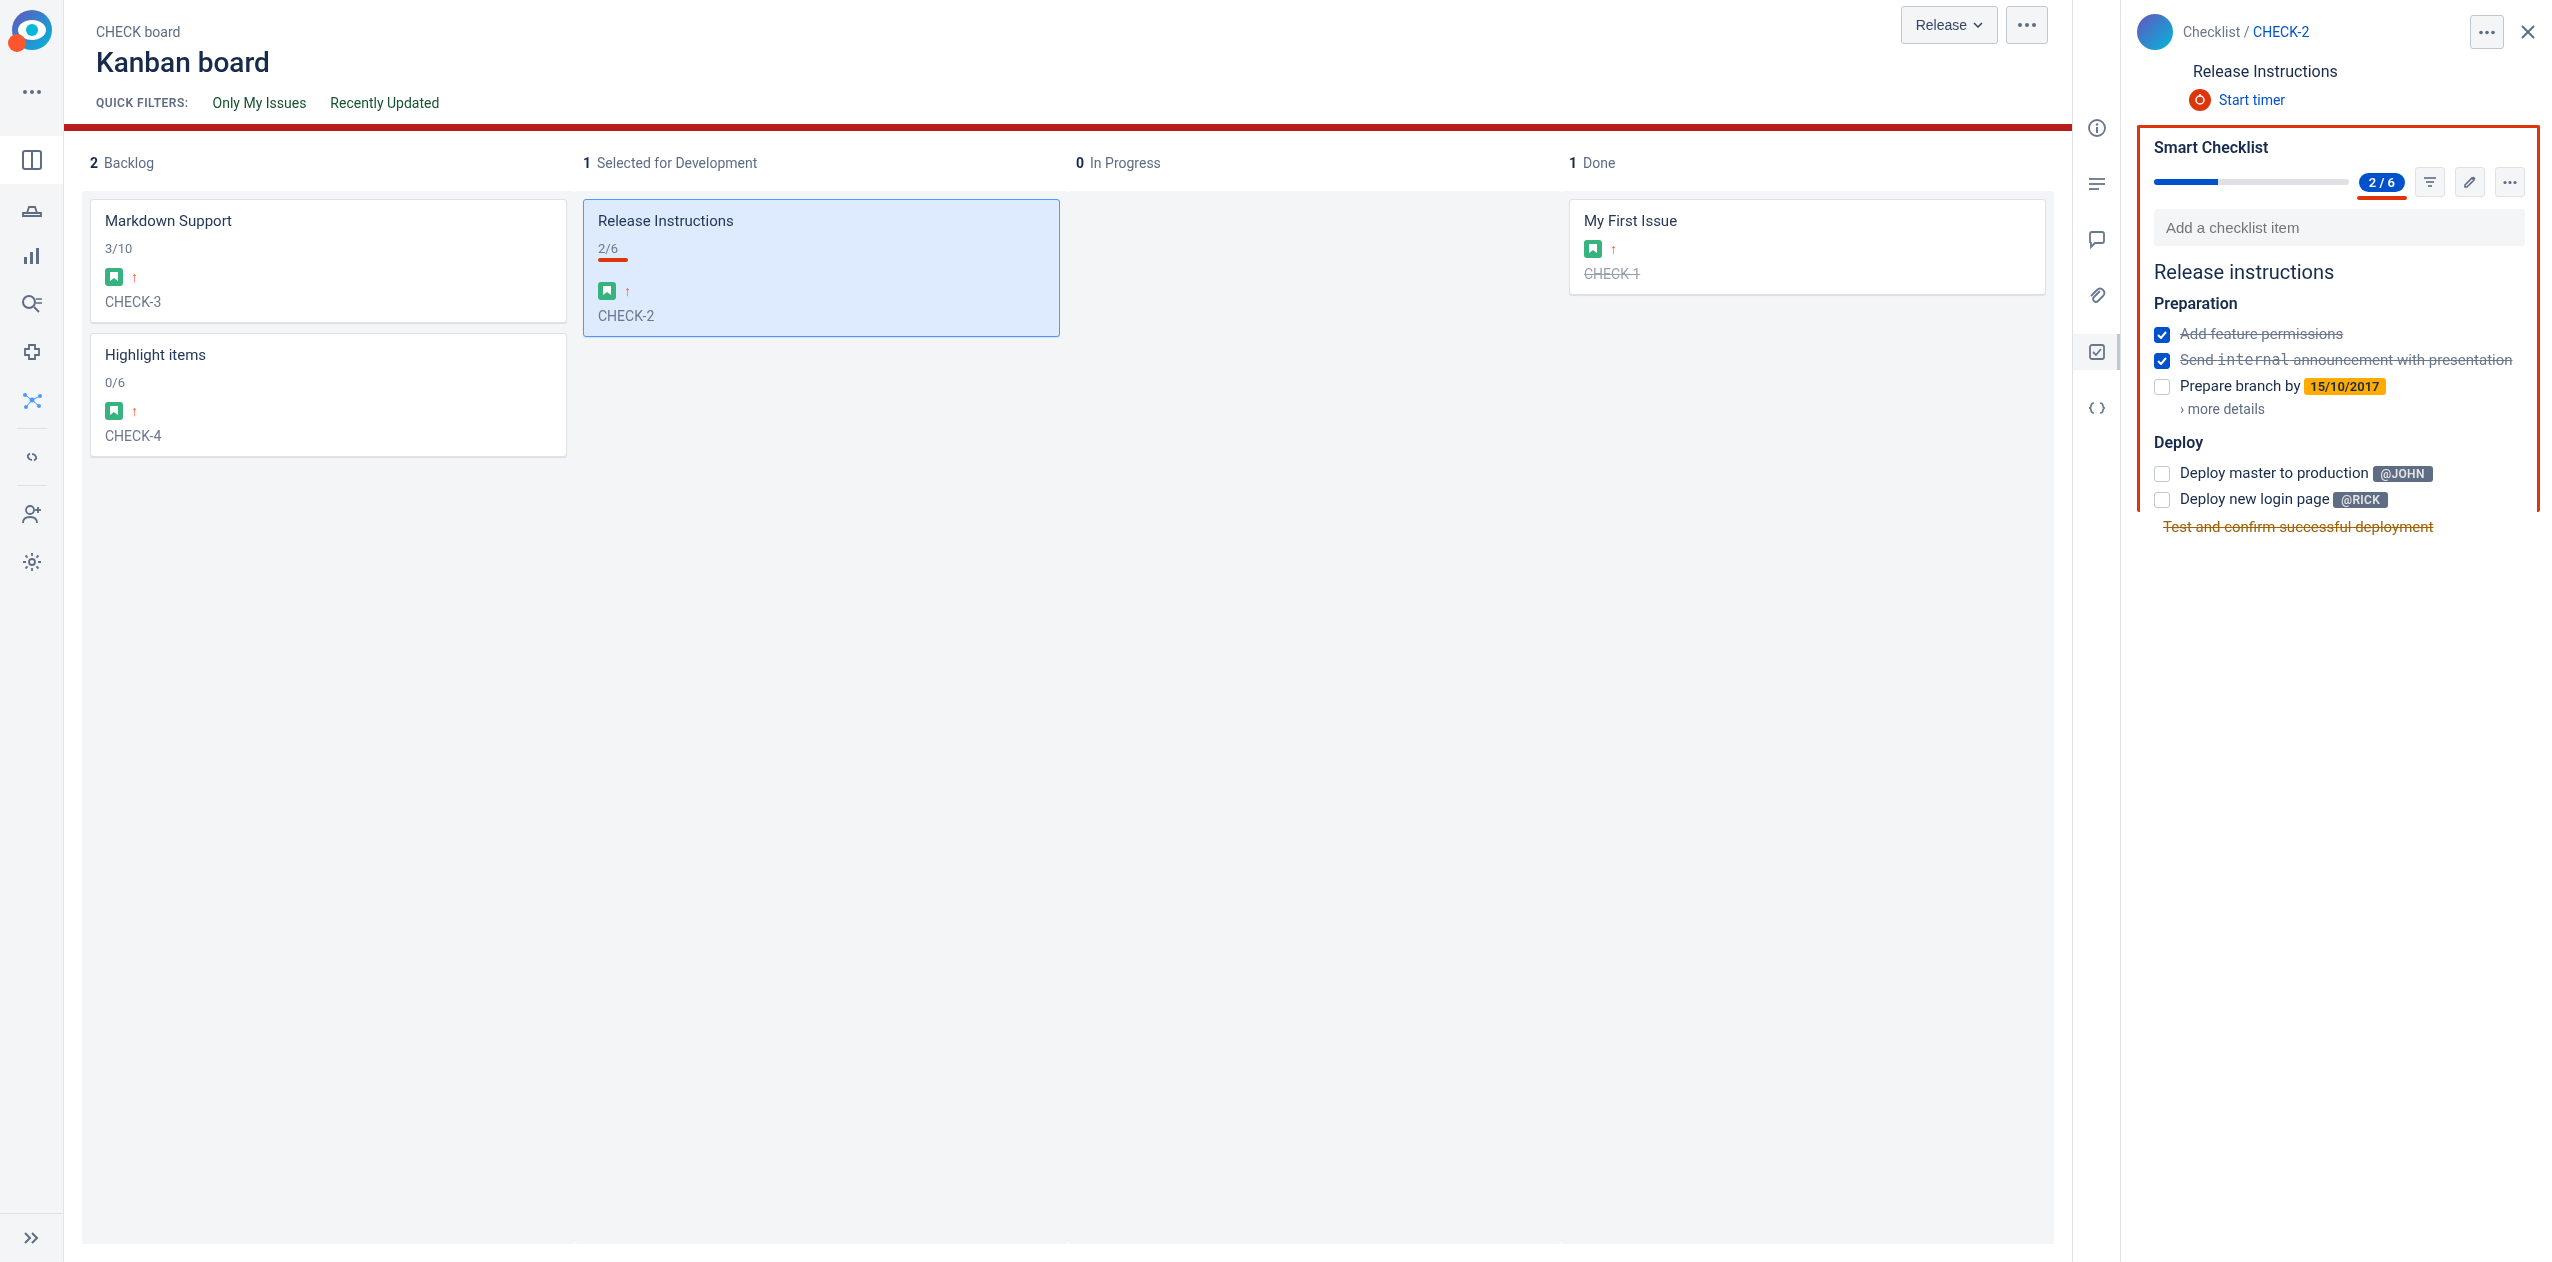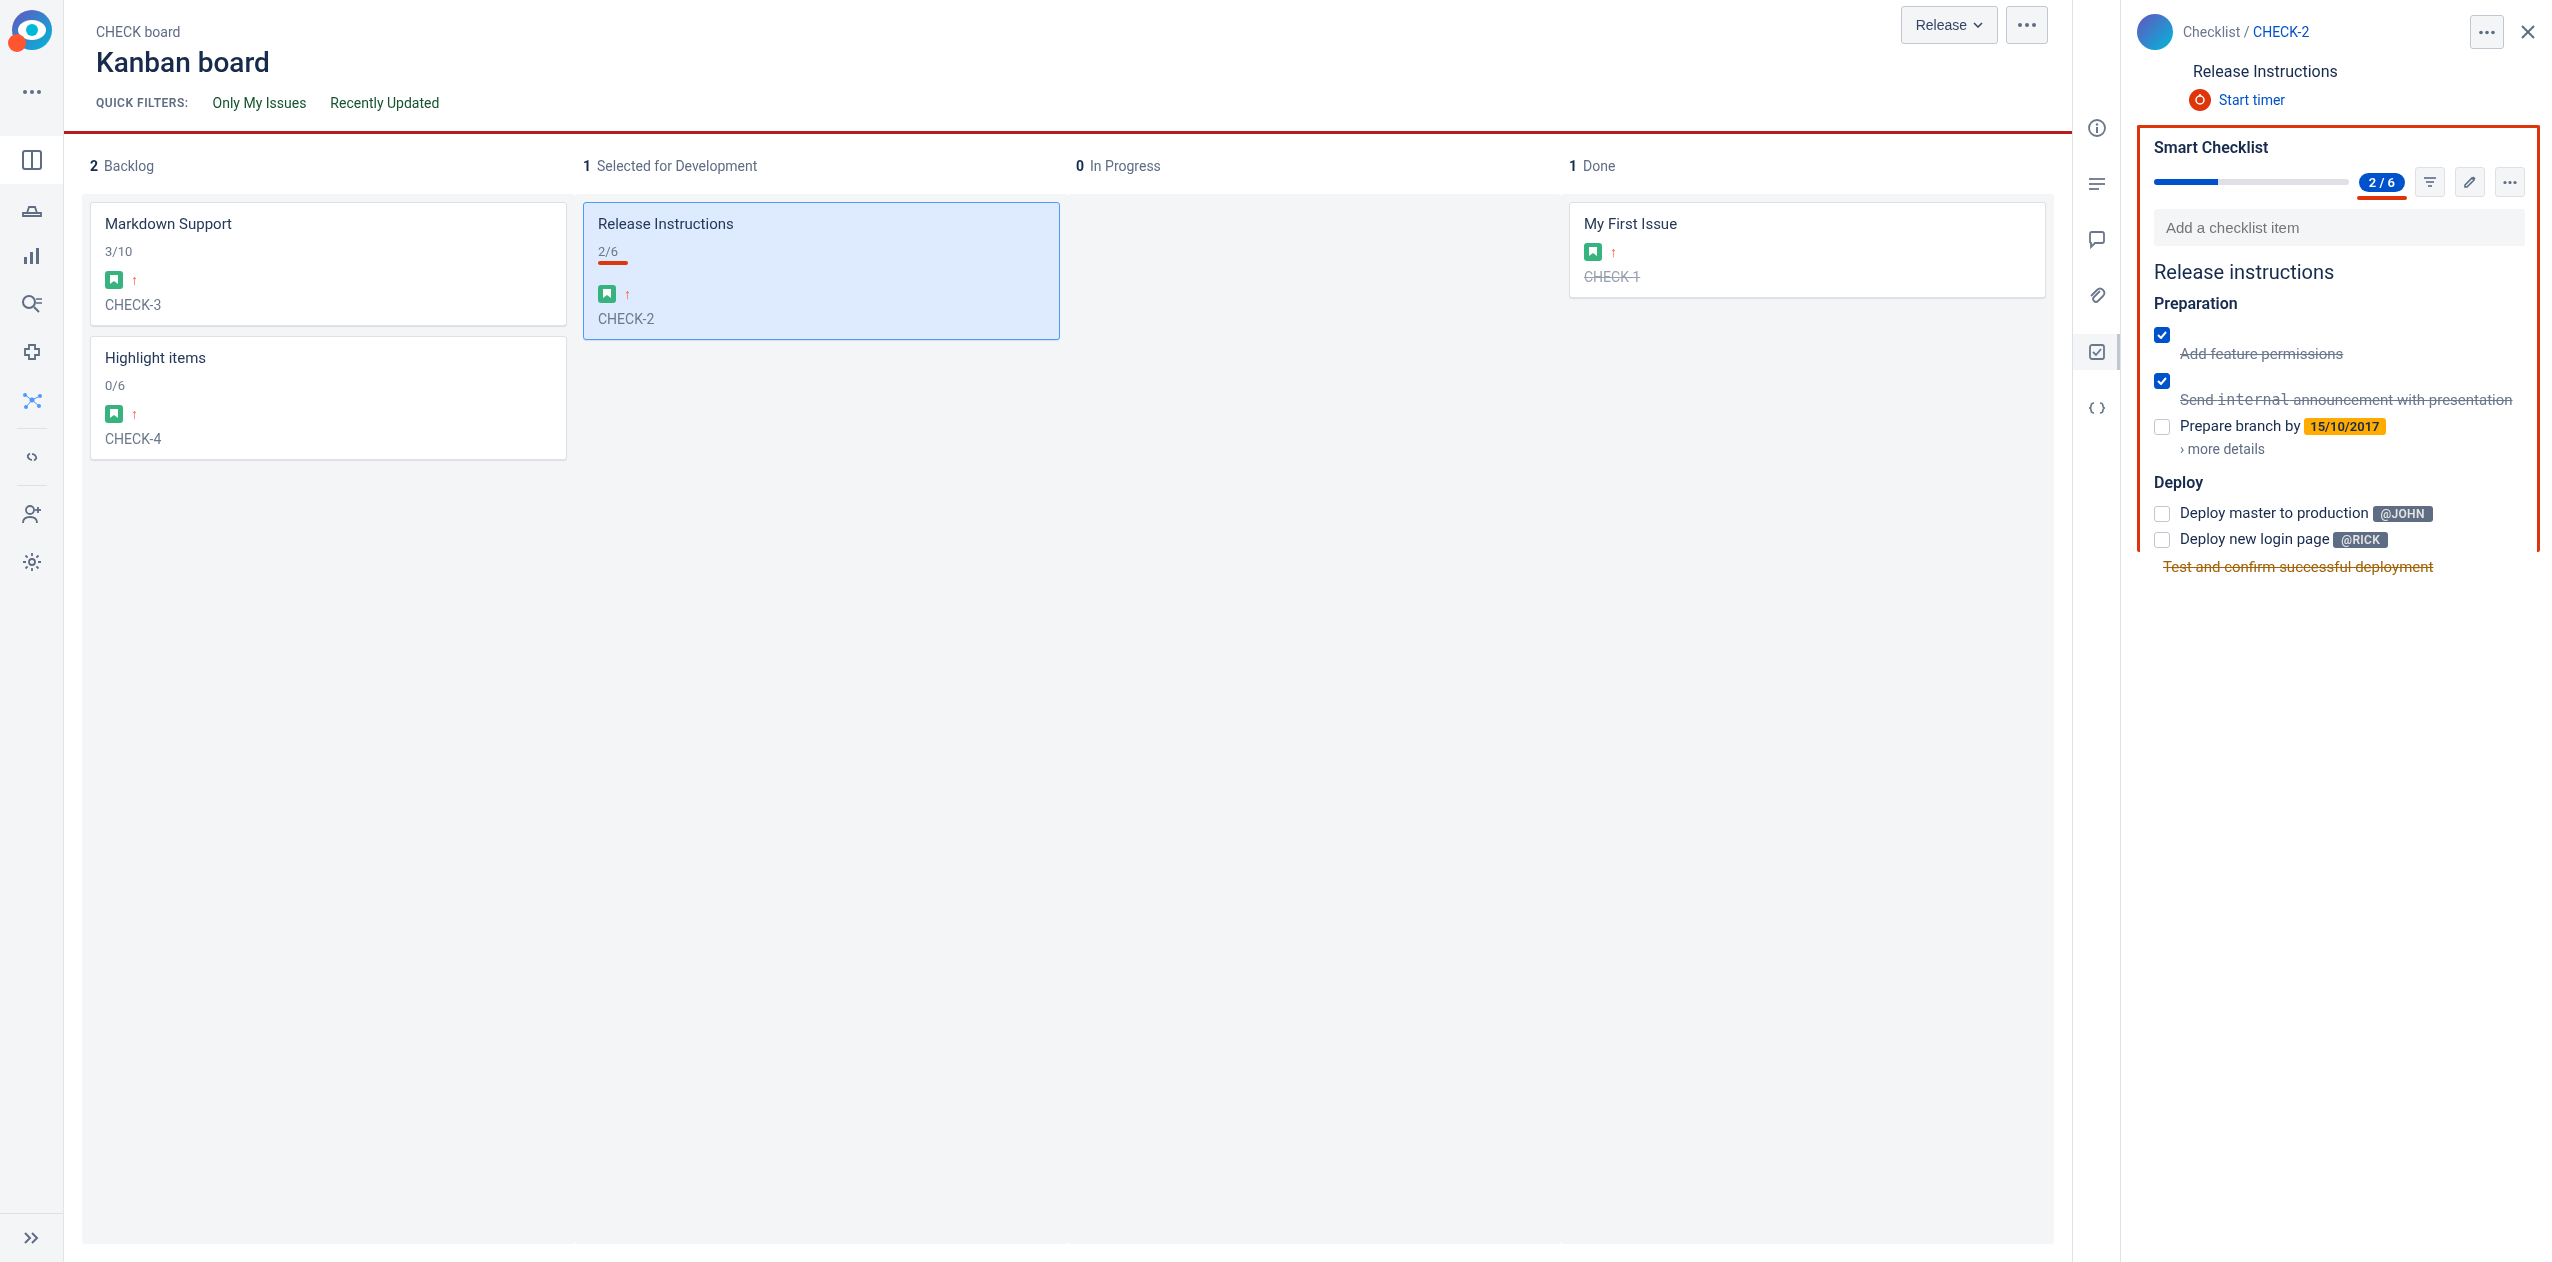--- a/index.html
+++ b/index.html
@@ -20,21 +20,21 @@
 .leftbar .bottom { margin-top: auto; width: 100%; border-top:1px solid #dfe1e6; }
 
 
 .main { flex: 1; display: flex; flex-direction: column; min-width: 0; }
 .header { padding: 24px 32px 16px 32px; position: relative; }
 .breadcrumb { color: #5e6c84; font-size: 14px; margin-bottom: 6px; }
 .title { font-size: 28px; font-weight: 500; color: #172B4D; }
 .header-actions { position: absolute; right: 24px; top: 6px; display: flex; gap: 8px; }
 .btn { background: #f4f5f7; border: 1px solid #c1c7d0; border-radius: 3px; padding: 8px 14px; font-size: 14px; color: #344563; display:inline-flex; align-items:center; gap:6px; cursor:pointer; }
 .btn-icon { background: #f4f5f7; border: 1px solid #c1c7d0; border-radius: 3px; width:42px; height:38px; display:inline-flex; align-items:center; justify-content:center; color:#344563; cursor:pointer;}
-.filters { padding: 0 32px 20px 32px; border-bottom: 3px solid #b91c1c; display:flex; gap: 24px; align-items:center; }
+.filters { padding: 0 32px 13px 32px; border-bottom: 7px solid #b91c1c; display:flex; gap: 24px; align-items:center; }
 .filters-label { color: #5e6c84; font-size: 12px; font-weight:600; letter-spacing: 0.5px; }
 .filter-link { color: #14532d; font-size: 14px; cursor:pointer; }
 
 
 .board { display: flex; padding: 18px 18px; flex: 1; overflow: hidden; }
 .col { flex: 1; min-width: 0; display:flex; flex-direction:column; }
 .col-header { padding: 6px 8px 20px 8px; }
 .col-title { font-size: 14px; color: #5e6c84; }
 .col-count { font-weight: 700; color: #172B4D; margin-right: 6px; }
 .col-body { background: #f4f5f7; border-radius: 3px; padding: 8px; flex:1; display:flex; flex-direction:column; gap:10px; }
@@ -76,21 +76,21 @@
 .pbar { height:6px; background:#dfe1e6; border-radius:3px; overflow:hidden; }
 .pbar-fill { height:100%; background:#0052CC; }
 .badge-count { background:#0052CC; color:#fff; border-radius:10px; padding:2px 10px; font-size:13px; font-weight:600; }
 .tb-btn { width:30px;height:30px;border:1px solid #dfe1e6;border-radius:3px;background:#f4f5f7;display:inline-flex;align-items:center;justify-content:center;color:#5e6c84;cursor:pointer;}
 .add-input { width:100%; background:#f4f5f7; border:none; border-radius:3px; padding:10px 12px; font-size:15px; color:#6b778c; margin-bottom:14px; }
 .check-heading { font-size:20px; font-weight:400; margin-bottom:10px; color:#172B4D; }
 .check-section { font-size:16px; font-weight:600; margin: 10px 0 8px 0; }
 .check-item { display:flex; align-items:flex-start; gap:10px; padding:4px 0; font-size:15px; color:#172B4D; }
 .cb { width:16px;height:16px;border-radius:3px;border:1px solid #c1c7d0;flex-shrink:0;margin-top:2px;display:flex;align-items:center;justify-content:center;cursor:pointer;}
 .cb.checked { background:#0052CC; border-color:#0052CC; color:#fff; }
-.ci-text.done { text-decoration: line-through; color:#6b778c;margin-top:20px; }
+.ci-text.done { text-decoration: line-through; color:#6b778c; }
 .tag-date { background:#FFAB00; color:#172B4D; font-weight:600; padding:1px 6px; border-radius:3px; font-size:13px; }
 .tag-user { background:#5e6c84; color:#e5e5e5; font-weight:600; padding:1px 8px; border-radius:3px; font-size:12px; letter-spacing:0.3px; }
 .more-details { color:#5e6c84; font-size:14px; margin-left:26px; margin-top:2px; cursor:pointer; }
 .more-details::before { content:"› "; }
 .truncated-item { color:#a16207; text-decoration:line-through; font-size:15px; padding: 6px 0 0 26px; }
 .code { font-family: "SFMono-Regular", Consolas, monospace; }
 
 svg { display:block; }
 </style>
 </head>

